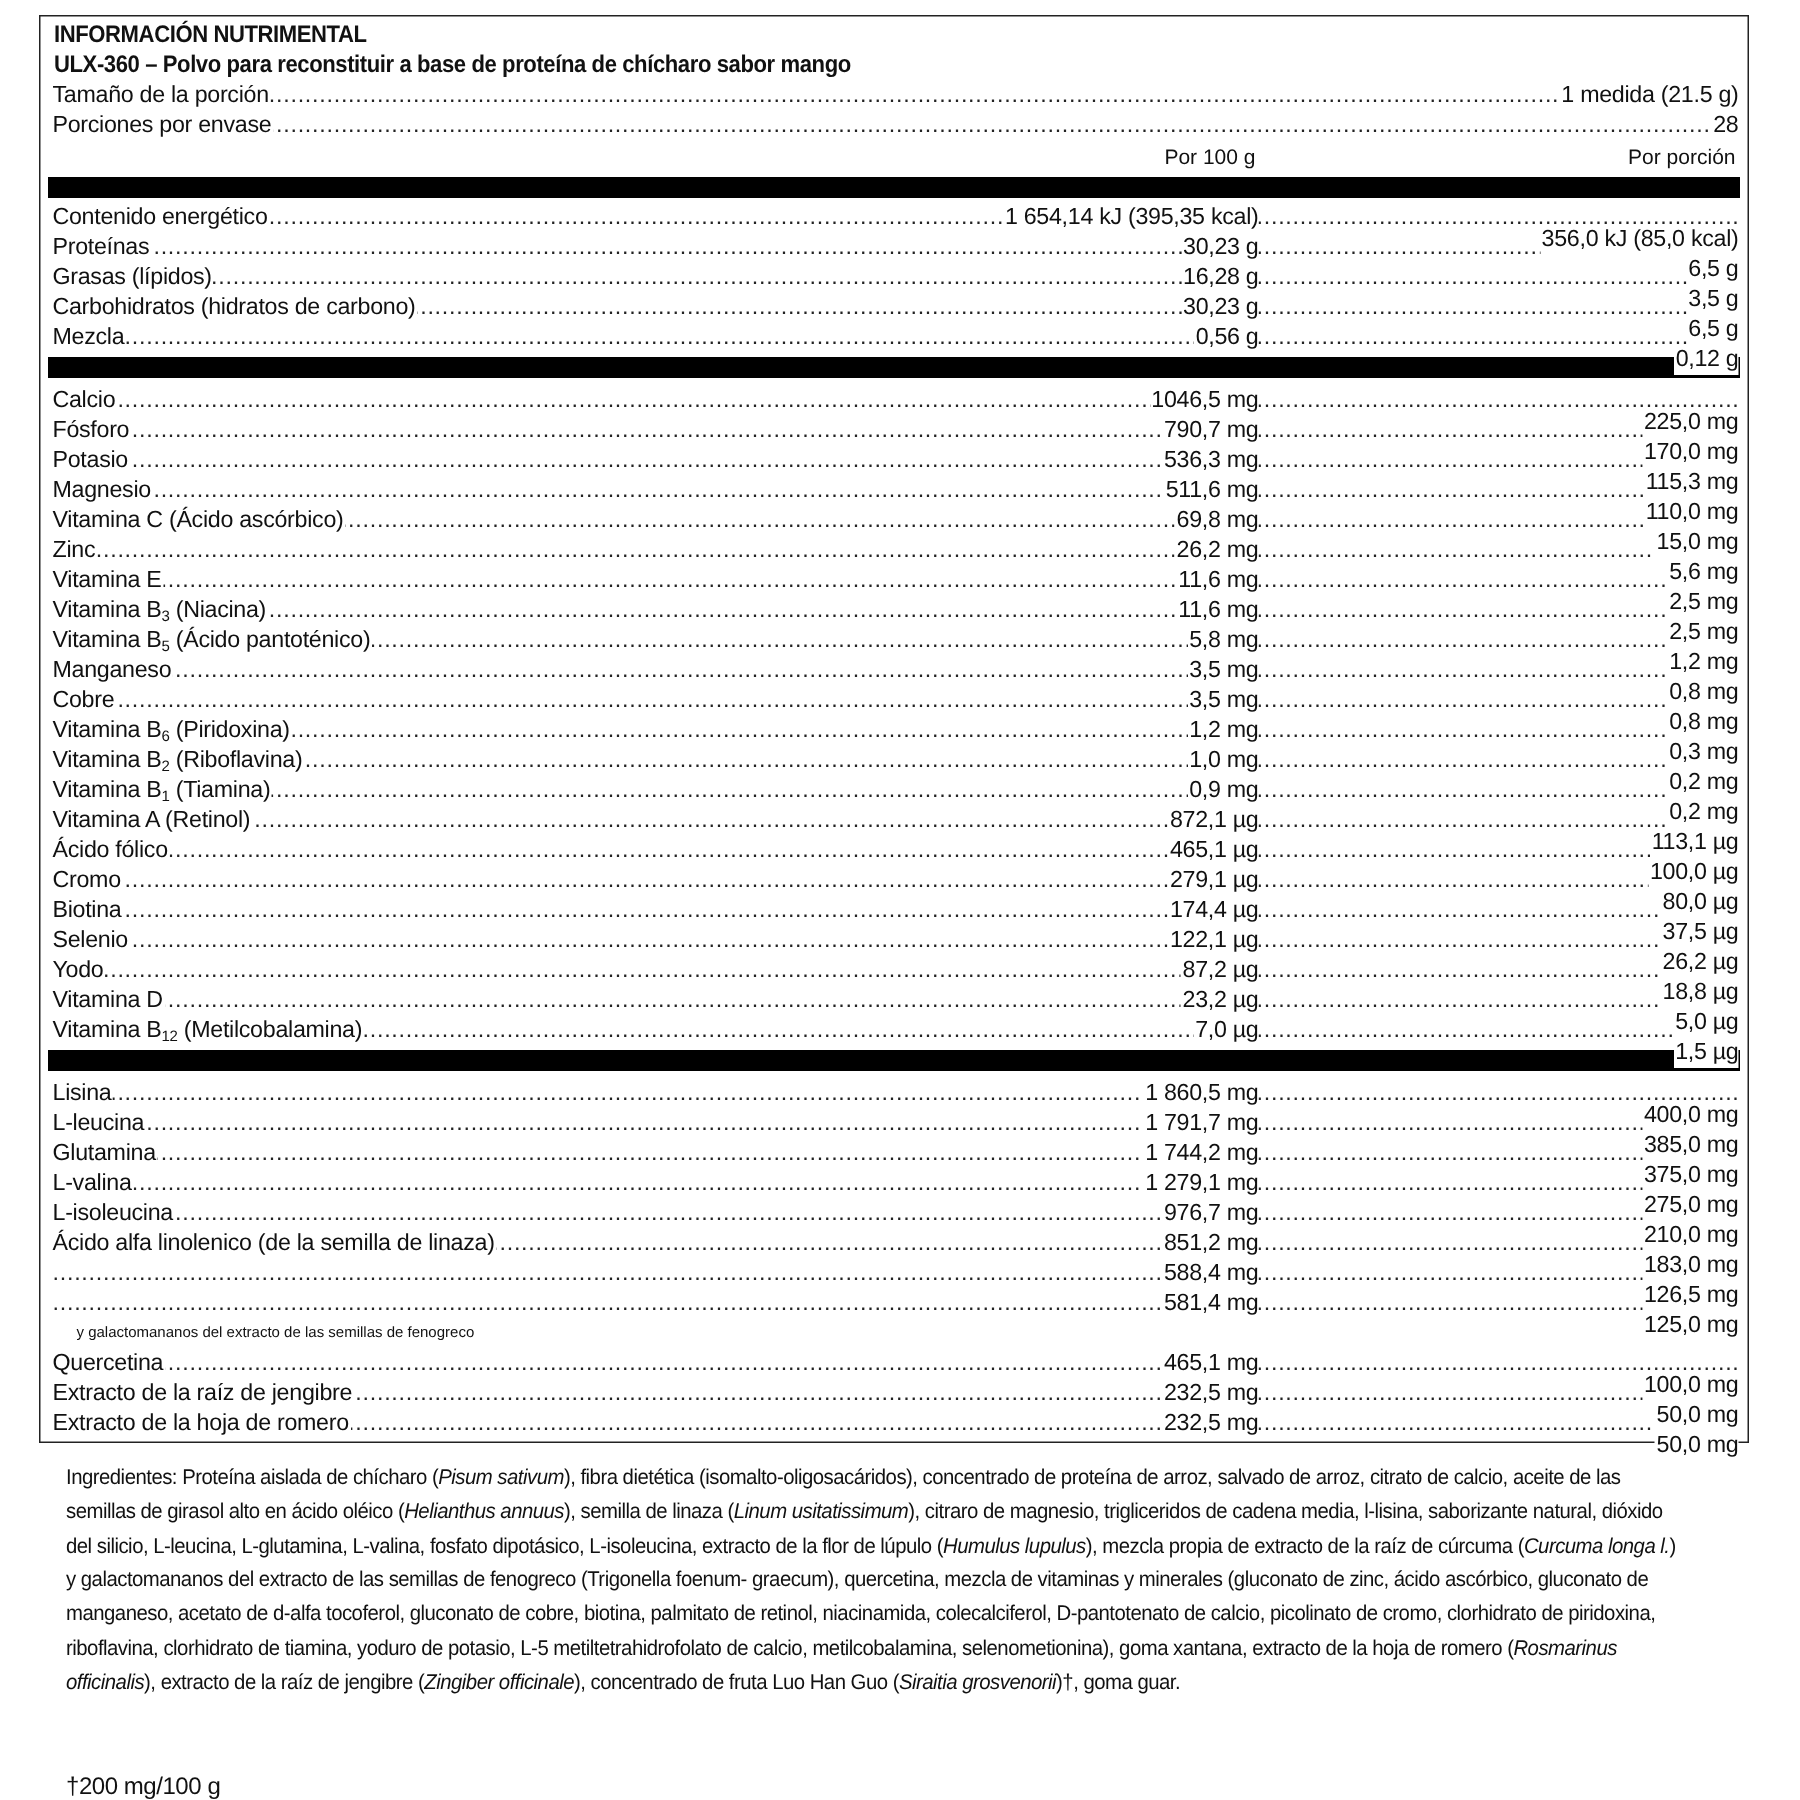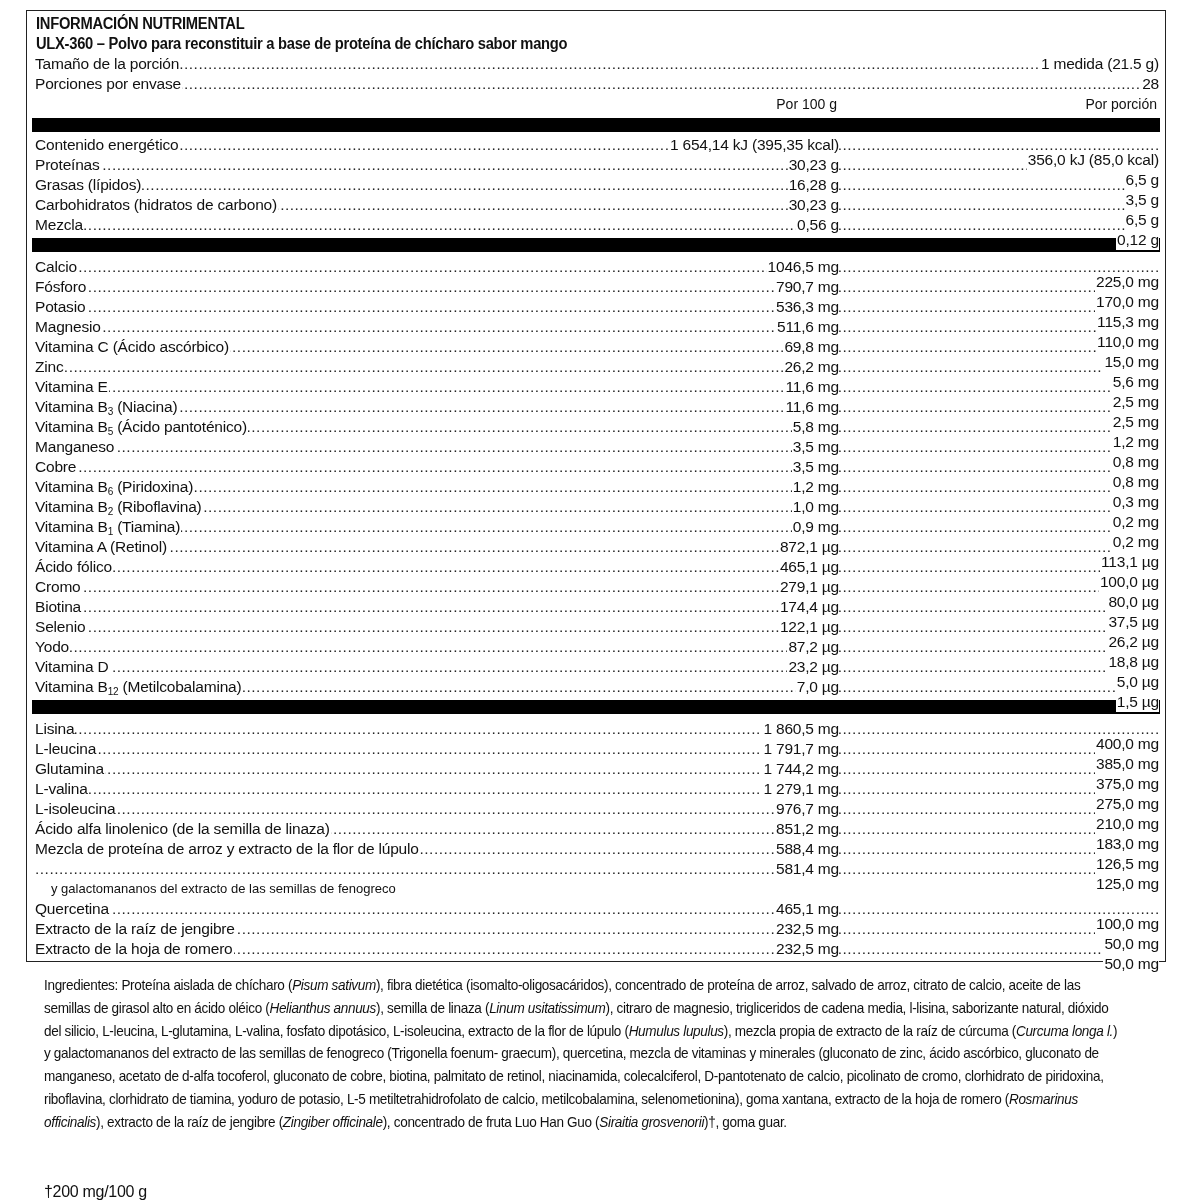--- a/index.html
+++ b/index.html
@@ -13,21 +13,21 @@
          font-size:15.5px; white-space:nowrap; letter-spacing:-0.2px; }
   .row .lbl { position:absolute; left:0; top:0; background:#fff; padding-right:1px; z-index:2; }
   .row .dots { position:absolute; left:0; right:0; top:0; overflow:hidden; z-index:1;
                color:#222; letter-spacing:0.5px; }
   .row .v100 { position:absolute; right:320px; top:0; background:#fff; padding-left:1px; z-index:2; }
   .row .vpor { position:absolute; right:0; top:0; background:#fff; padding-left:1px; z-index:2;margin-top:15px; }
   .row .single { position:absolute; right:0; top:0; background:#fff; padding-left:1px; z-index:2; }
   .bar { position:absolute; left:5px; right:5px; height:14px; background:#000; }
   .colhdr { position:absolute; font-size:14px; line-height:20px; white-space:nowrap; }
   sub { font-size:10px; vertical-align:-3px; line-height:0; }
-  .cont { position:absolute; left:24px; font-size:13px; line-height:20px; white-space:nowrap; }
+  .cont { position:absolute; left:24px; font-size:10px; line-height:20px; white-space:nowrap; }
   .ingredients { position:absolute; left:44px; top:974px; width:1126px; font-family:"Liberation Sans", sans-serif;
                  font-size:14.2px; line-height:22.8px; letter-spacing:-0.35px; color:#111;
                  transform:scaleX(0.955); transform-origin:left; }
   .ingredients i { font-style:italic; }
   .footnote { position:absolute; left:44px; top:1181px; font-size:16px; line-height:22px; letter-spacing:-0.3px; }
 </style>
 </head>
 <body>
 
 <div class="panel">
@@ -248,21 +248,20 @@
       <span class="vpor">210,0 mg</span>
     </div>
     <div class="row" style="top: 808px;">
       <span class="dots">................................................................................................................................................................................................................................................................................................................................................................................................................</span>
       <span class="lbl">Ácido alfa linolenico (de la semilla de linaza)</span>
       <span class="v100">851,2 mg</span>
       <span class="vpor">183,0 mg</span>
     </div>
     <div class="row" style="top: 828px;">
       <span class="dots">................................................................................................................................................................................................................................................................................................................................................................................................................</span>
-      <span class="lbl">Mezcla de proteína de arroz y extracto de la flor de lúpulo</span>
       <span class="v100">588,4 mg</span>
       <span class="vpor">126,5 mg</span>
     </div>
     <div class="row" style="top: 848px;">
       <span class="dots">................................................................................................................................................................................................................................................................................................................................................................................................................</span>
       <span class="v100">581,4 mg</span>
       <span class="vpor">125,0 mg</span>
     </div>
     <div class="cont" style="top: 868px;">y galactomananos del extracto de las semillas de fenogreco</div>
     <div class="row" style="top: 888px;">

